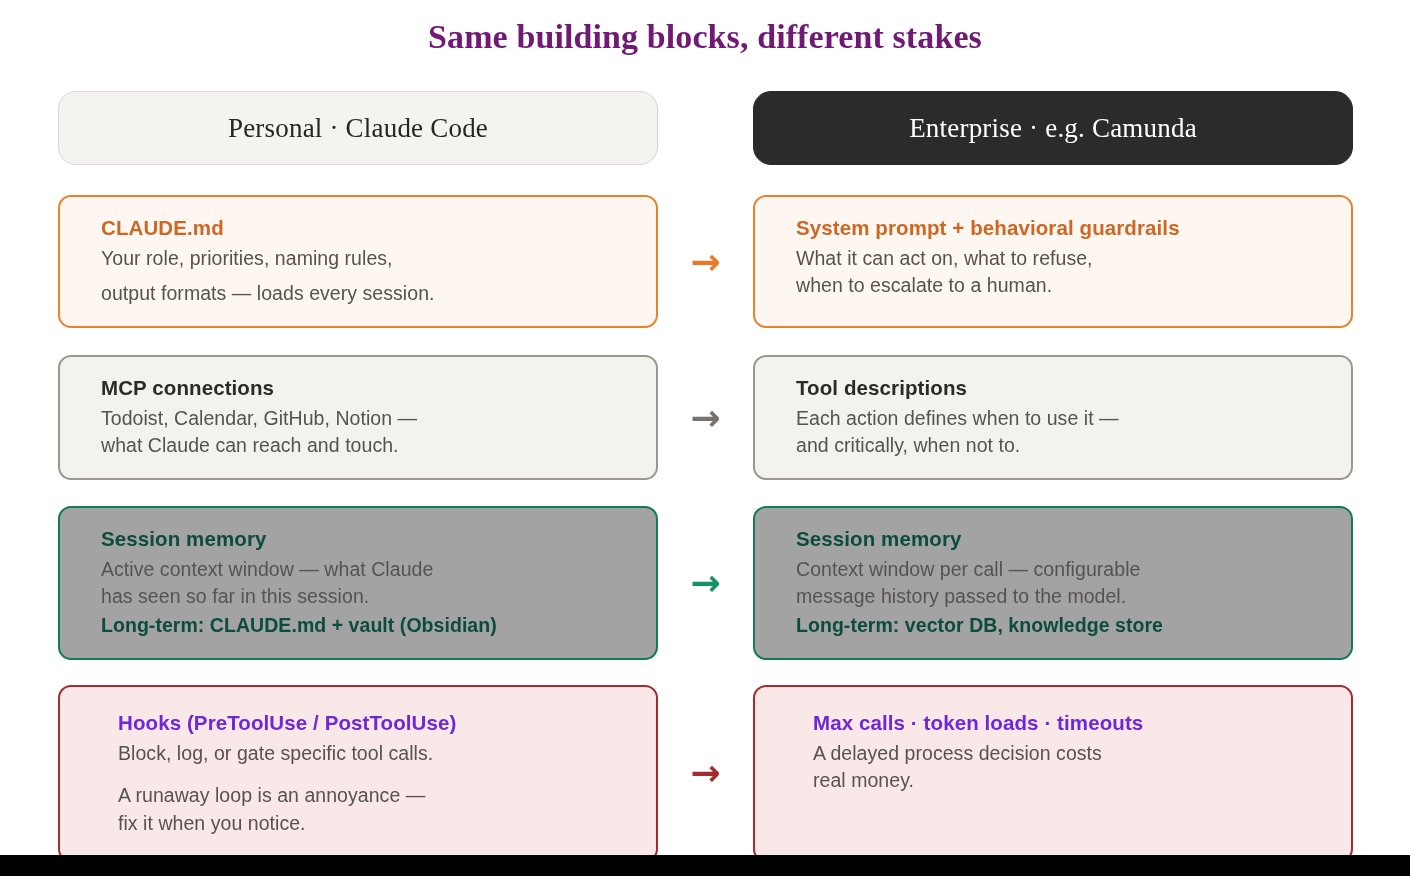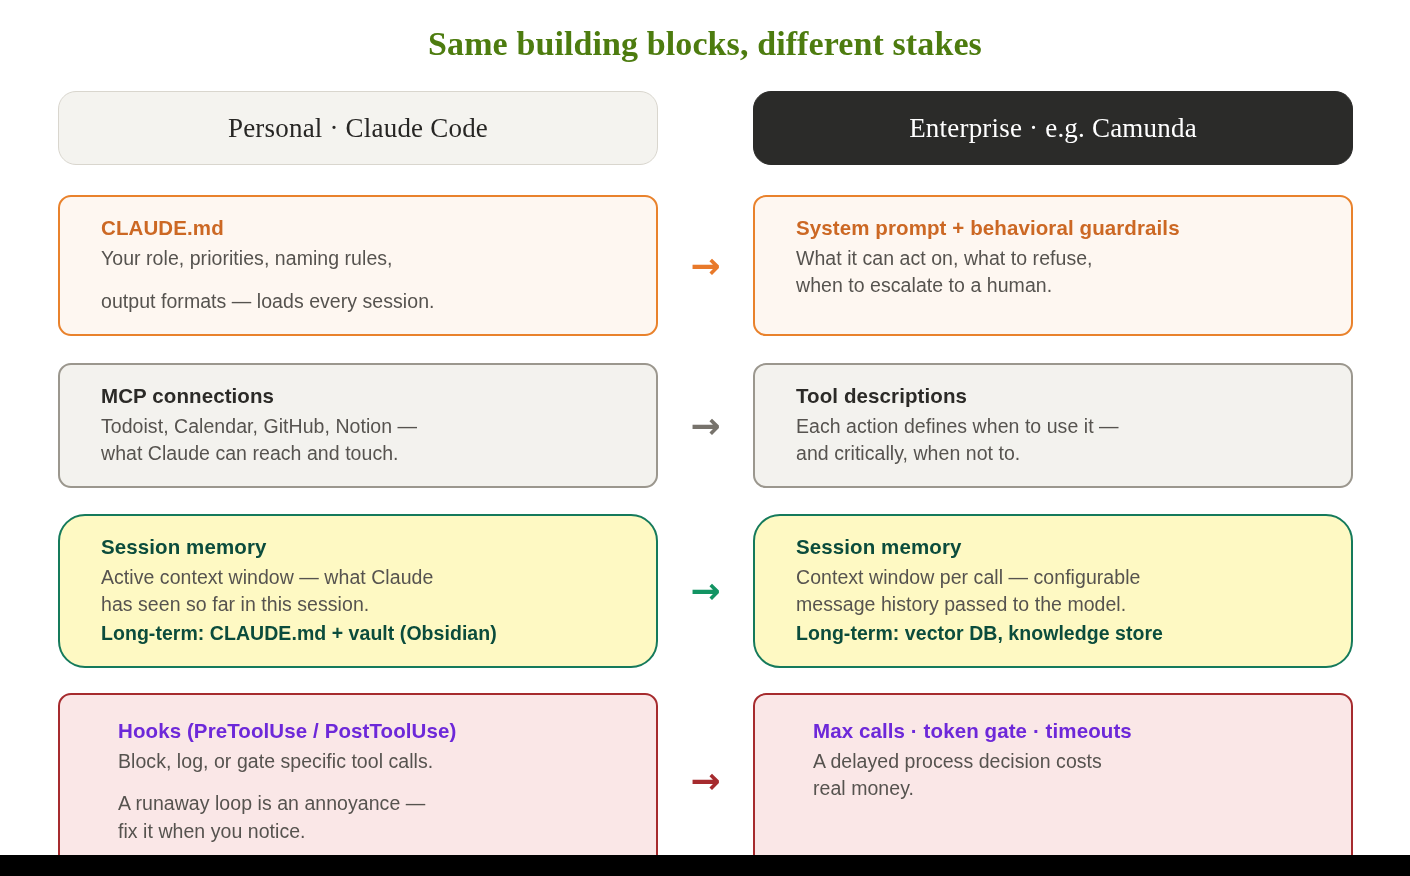--- a/index.html
+++ b/index.html
@@ -13,24 +13,24 @@
 
   body {
     font-family: "Liberation Sans", sans-serif;
     position: relative;
   }
 
   
   .page-title {
     font-family: "Liberation Serif", serif;
     font-size: 34px;
-    color: #4d7c0f;
+    color: #701a75;
     text-align: center;
     letter-spacing: 0.1px;
-    padding-top: 24px;
+    padding-top: 17px;
     line-height: 1.2;
   }
 
   
   .board {
     position: absolute;
     left: 58px;
     top: 91px;
     width: 1295px;
   }
@@ -111,21 +111,21 @@
     margin-top: 1px;
   }
 
   
   .v-orange  { background: #FEF7F1; border-color: #E9822C; }
   .v-orange  .card-title { color: #CC6824; }
 
   .v-neutral { background: #F3F2EE; border-color: #9B978E; }
   .v-neutral .card-title { color: #2B2A27; }
 
-  .v-green   { background: #fef9c3; border-color: #157A5B; border-radius: 27px; }
+  .v-green   { background: #a3a3a3; border-color: #157A5B; }
   .v-green   .card-title  { color: #0B4C3C; }
   .v-green   .card-footer { color: #0B4C3C; }
 
   .v-red     { background: #FAE7E7; border-color: #A62B2E; }
   .v-red     .card-title { color: #6d28d9; }
 
   
   .r1 .card { padding: 17px 5px 18px 41px; }
   .r2 .card { padding: 17px 20px 18px 41px; }
   .r3 .card { padding: 17px 20px 18px 41px; }
@@ -175,21 +175,21 @@
     </div>
   </div>
 
   <div class="head-spacer"></div>
 
   <div class="row r1">
     <div class="col">
       <div class="card v-orange">
         <div class="card-title">CLAUDE.md</div>
         <div class="card-body">Your role, priorities, naming rules,</div>
-        <div class="card-body" style="margin-top:16px">output formats — loads every session.</div>
+        <div class="card-body" style="margin-top:8px">output formats — loads every session.</div>
       </div>
     </div>
     <div class="gap">
       <span class="arrow a-orange">→</span>
     </div>
     <div class="col">
       <div class="card v-orange">
         <div class="card-title">System prompt + behavioral guardrails</div>
         <div class="card-body">What it can act on, what to refuse,</div>
         <div class="card-body" style="margin-top:0">when to escalate to a human.</div>
@@ -252,21 +252,21 @@
         <div class="card-body">Block, log, or gate specific tool calls.</div>
         <div class="card-body">A runaway loop is an annoyance —</div>
         <div class="card-body" style="margin-top:0">fix it when you notice.</div>
       </div>
     </div>
     <div class="gap">
       <span class="arrow a-red">→</span>
     </div>
     <div class="col">
       <div class="card v-red">
-        <div class="card-title">Max calls · token gate · timeouts</div>
+        <div class="card-title">Max calls · token loads · timeouts</div>
         <div class="card-body">A delayed process decision costs</div>
         <div class="card-body" style="margin-top:0">real money.</div>
       </div>
     </div>
   </div>
 
 </div>
 
 <div class="bottom-bar"></div>
 

